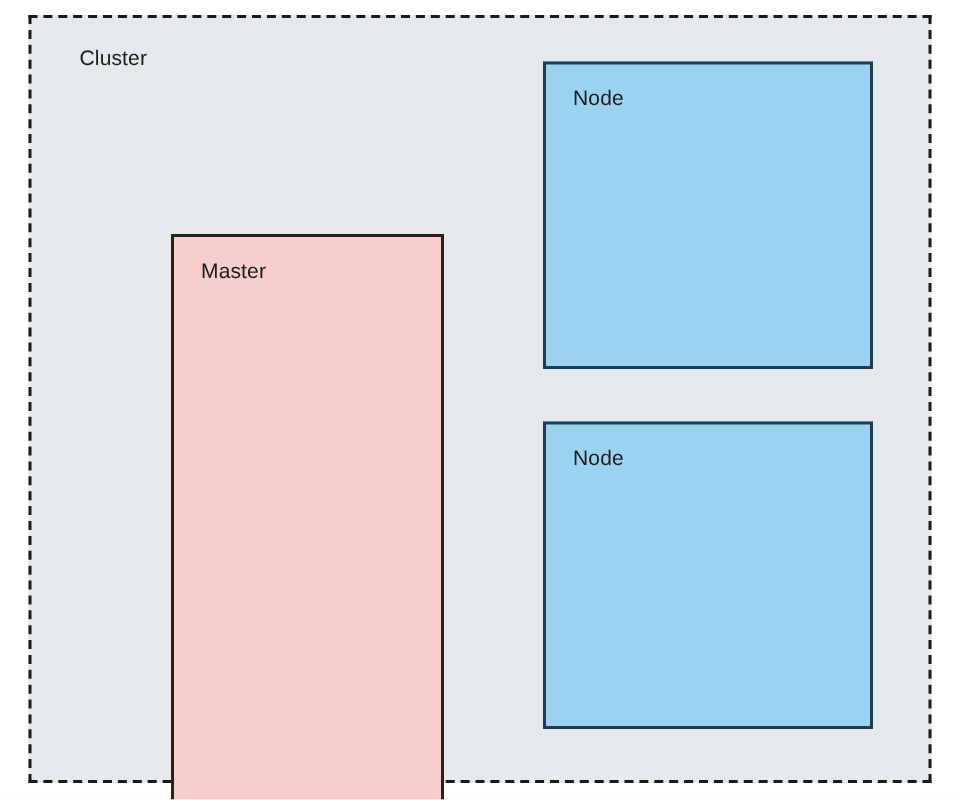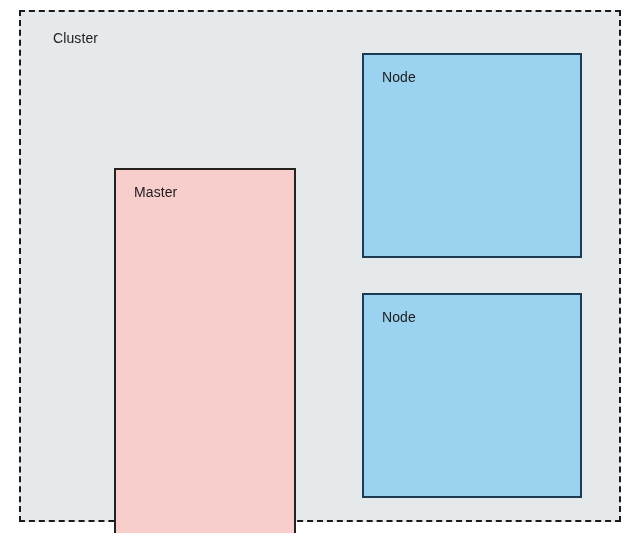--- a/index.html
+++ b/index.html
@@ -28,21 +28,20 @@
     height: 512px;
     box-sizing: border-box;
     background: #e5e9eb;
     border: 2px dashed #1a1a1a;
   }
 
   
   .box {
     position: absolute;
     box-sizing: border-box;
-    margin-top: 12px;
   }
   .box-master {
     left: 114px;
     top: 156px;
     width: 182px;
     height: 398px;
     background: #f8cecc;
     border: 2px solid #262220;
   }
   .box-node-1 {

